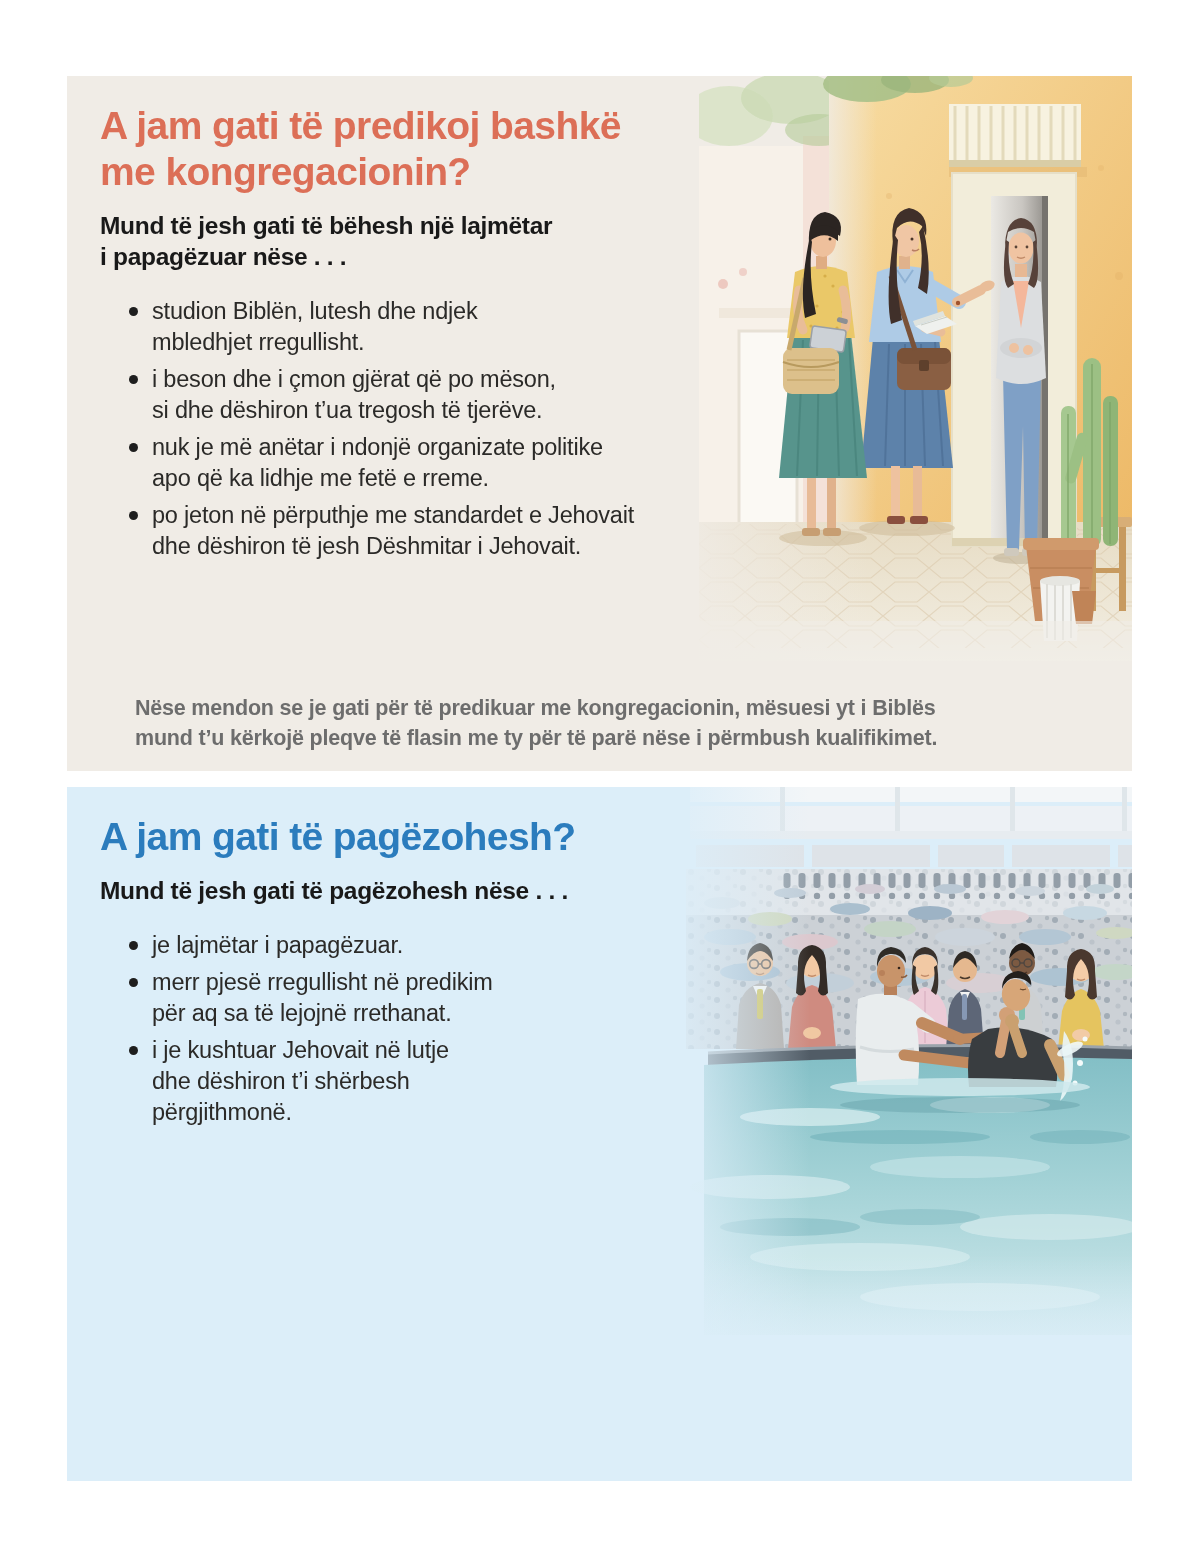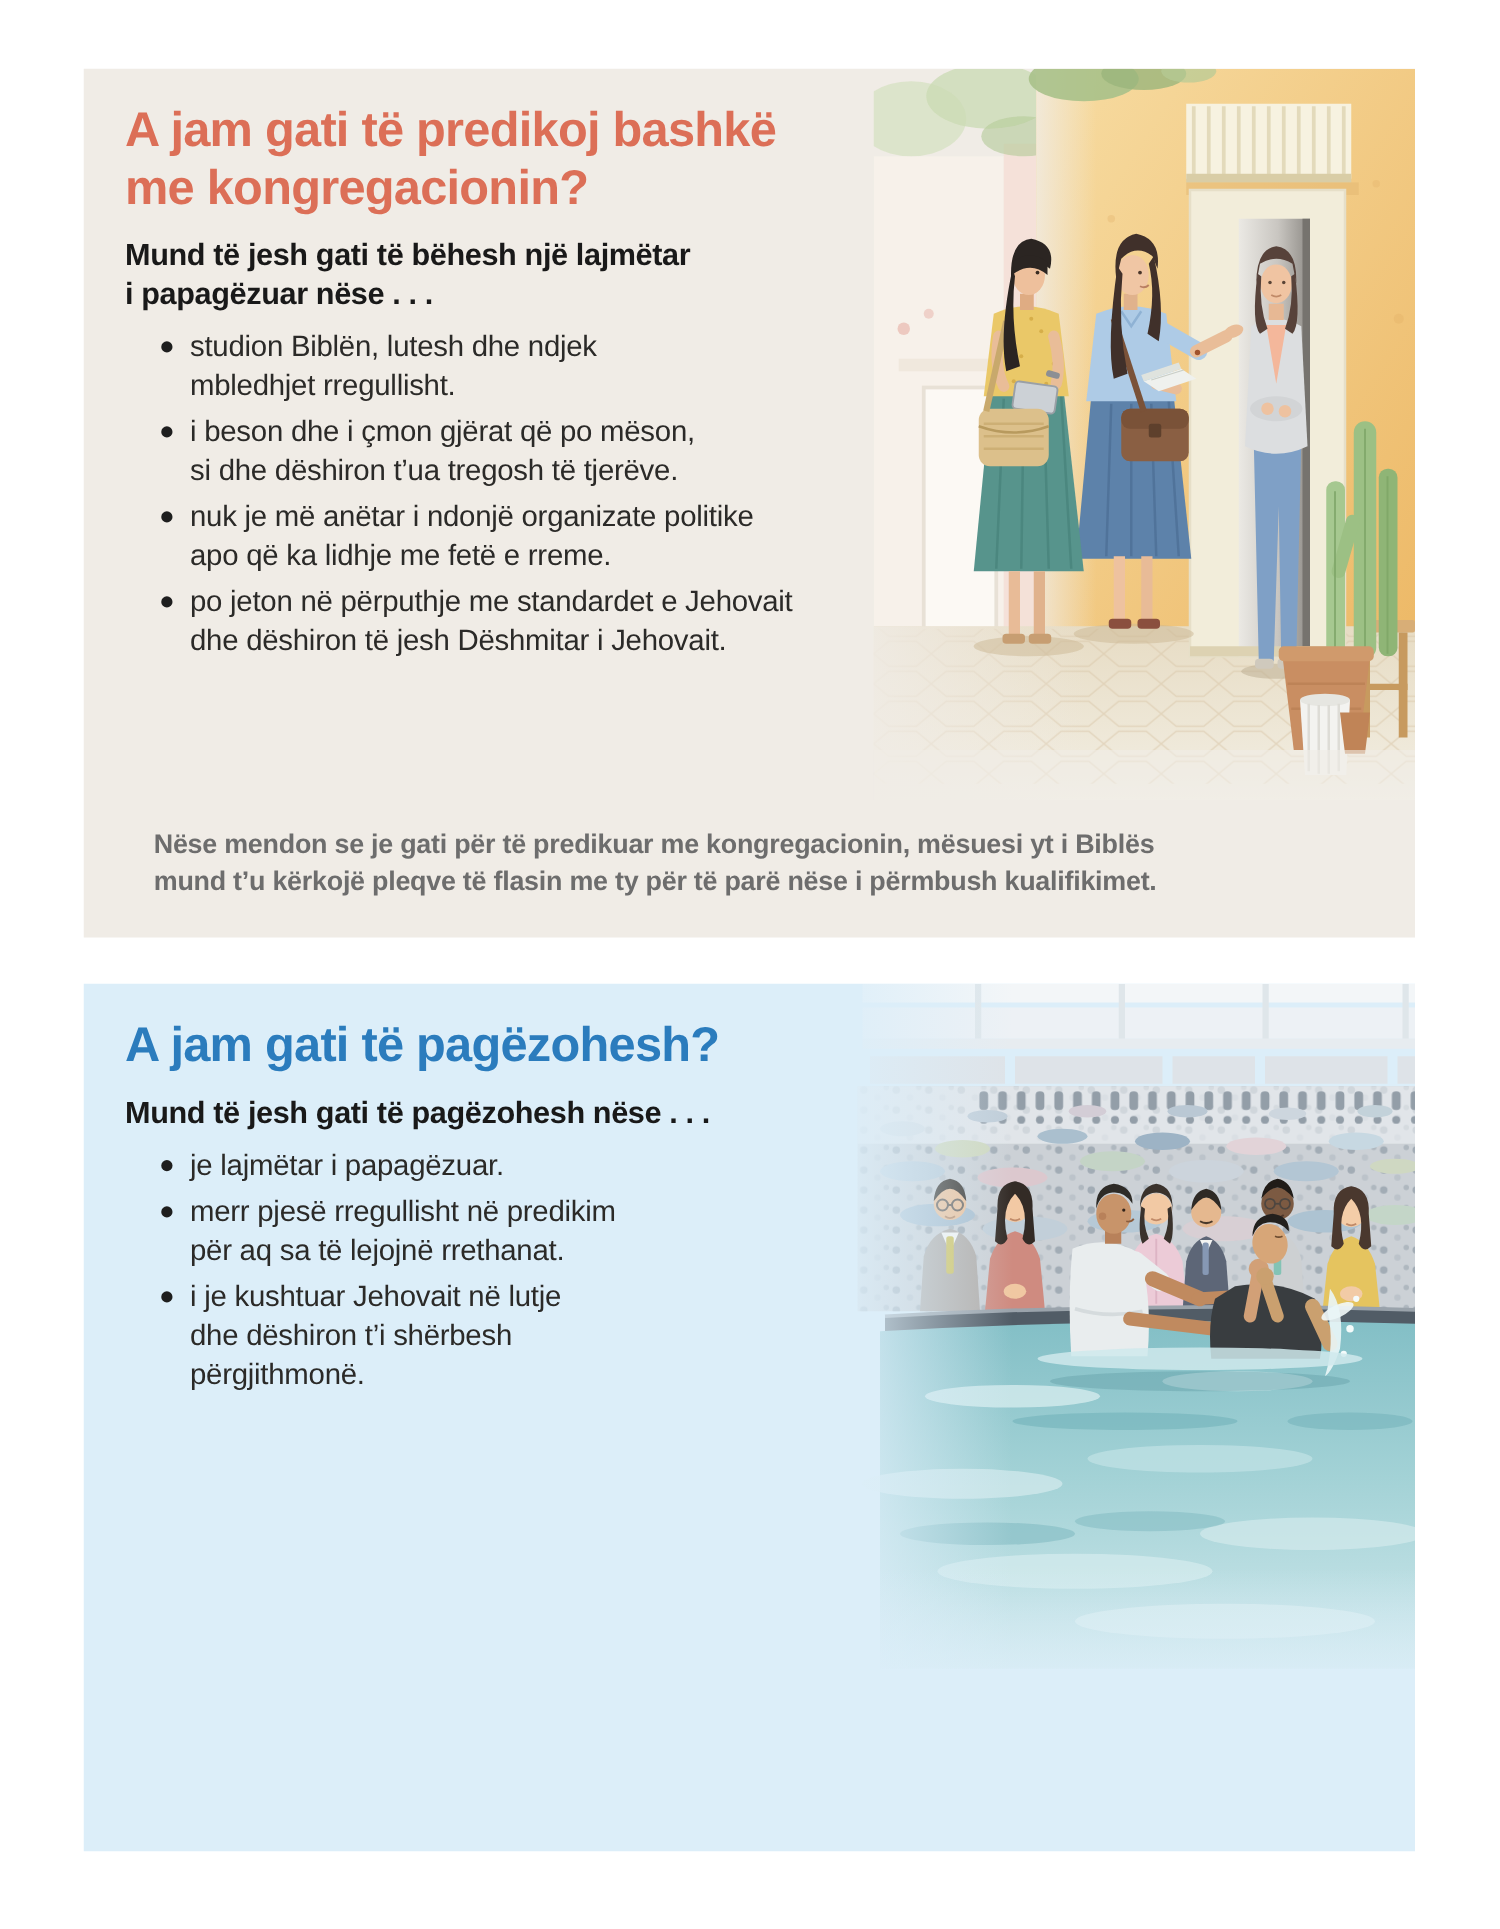--- a/index.html
+++ b/index.html
@@ -5,33 +5,33 @@
   :root{
     --c-page_bg:#ffffff; --c-panel1_bg:#f0ece6; --c-panel1_accent:#dc6f57;
     --c-panel2_bg:#dceef9; --c-panel2_accent:#2b7cbd;
     --c-body_text:#2b2a28; --c-subtitle_text:#191919; --c-note_text:#6d6d6d; --c-bullet_dot:#1e1e1e;
   }
   *{box-sizing:border-box}
   html,body{margin:0;padding:0}
   body{background:var(--c-page_bg); font-family:"Liberation Sans", sans-serif;}
   .page{position:relative;width:1200px;height:1543px;background:var(--c-page_bg);overflow:hidden}
   .panel{position:absolute;left:67px;width:1065px;overflow:hidden}
-  .panel-1{top:55px;height:695px;background:var(--c-panel1_bg)}
+  .panel-1{top:76px;height:695px;background:var(--c-panel1_bg)}
   .panel-2{top:787px;height:694px;background:var(--c-panel2_bg)}
   .illu{position:absolute;top:0;right:0;line-height:0}
   .illu svg{display:block}
   .textcol{position:absolute;left:33px;top:0;width:630px}
   .title{margin:27px 0 0 0;font-size:39px;line-height:46px;font-weight:700;letter-spacing:-0.6px;white-space:pre-line}
   .t1{color:var(--c-panel1_accent)}
   .t2{color:var(--c-panel2_accent)}
   .subtitle{margin:15px 0 0 0;font-size:24.5px;line-height:31px;font-weight:700;letter-spacing:-0.3px;color:var(--c-subtitle_text);white-space:pre-line}
-  ul.bullets{list-style:none;margin:11px 0 0 0;padding:0}
+  ul.bullets{list-style:none;margin:24px 0 0 0;padding:0}
   ul.bullets li{position:relative;padding-left:52px;margin:0 0 6px 0;font-size:23.5px;line-height:31px;letter-spacing:-0.2px;color:var(--c-body_text);white-space:pre-line}
   ul.bullets li::before{content:"";position:absolute;left:29px;top:11px;width:9px;height:9px;border-radius:50%;background:var(--c-bullet_dot)}
-  .note{position:absolute;left:56px;width:960px;margin:0;font-size:21.5px;line-height:29.5px;font-weight:700;letter-spacing:-0.2px;color:var(--c-note_text);white-space:pre-line}
+  .note{position:absolute;left:56px;width:960px;margin:12px;font-size:21.5px;line-height:29.5px;font-weight:700;letter-spacing:-0.2px;color:var(--c-note_text);white-space:pre-line}
   .note-1{top:606px}
   .note-2{top:604px}
 </style>
 </head>
 <body>
 
 <div class="page">
 
   <section class="panel panel-1">
 

